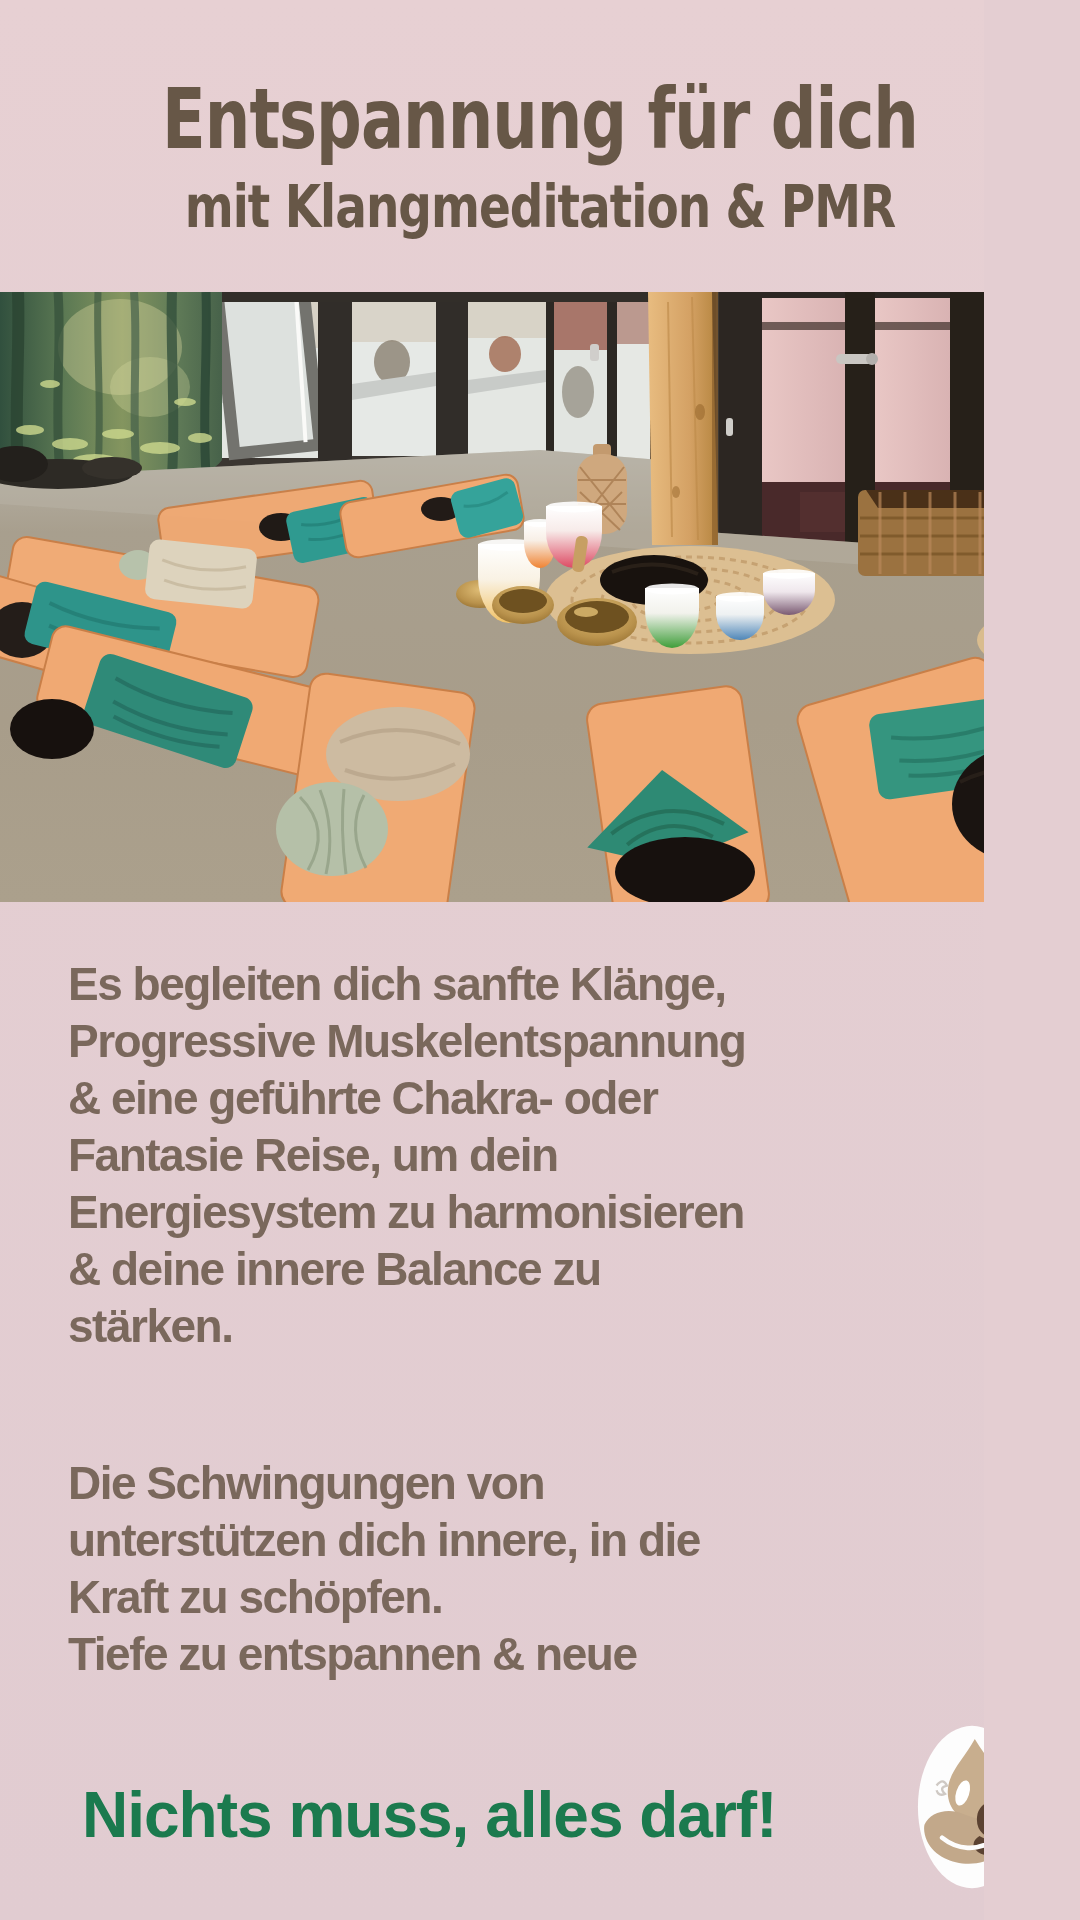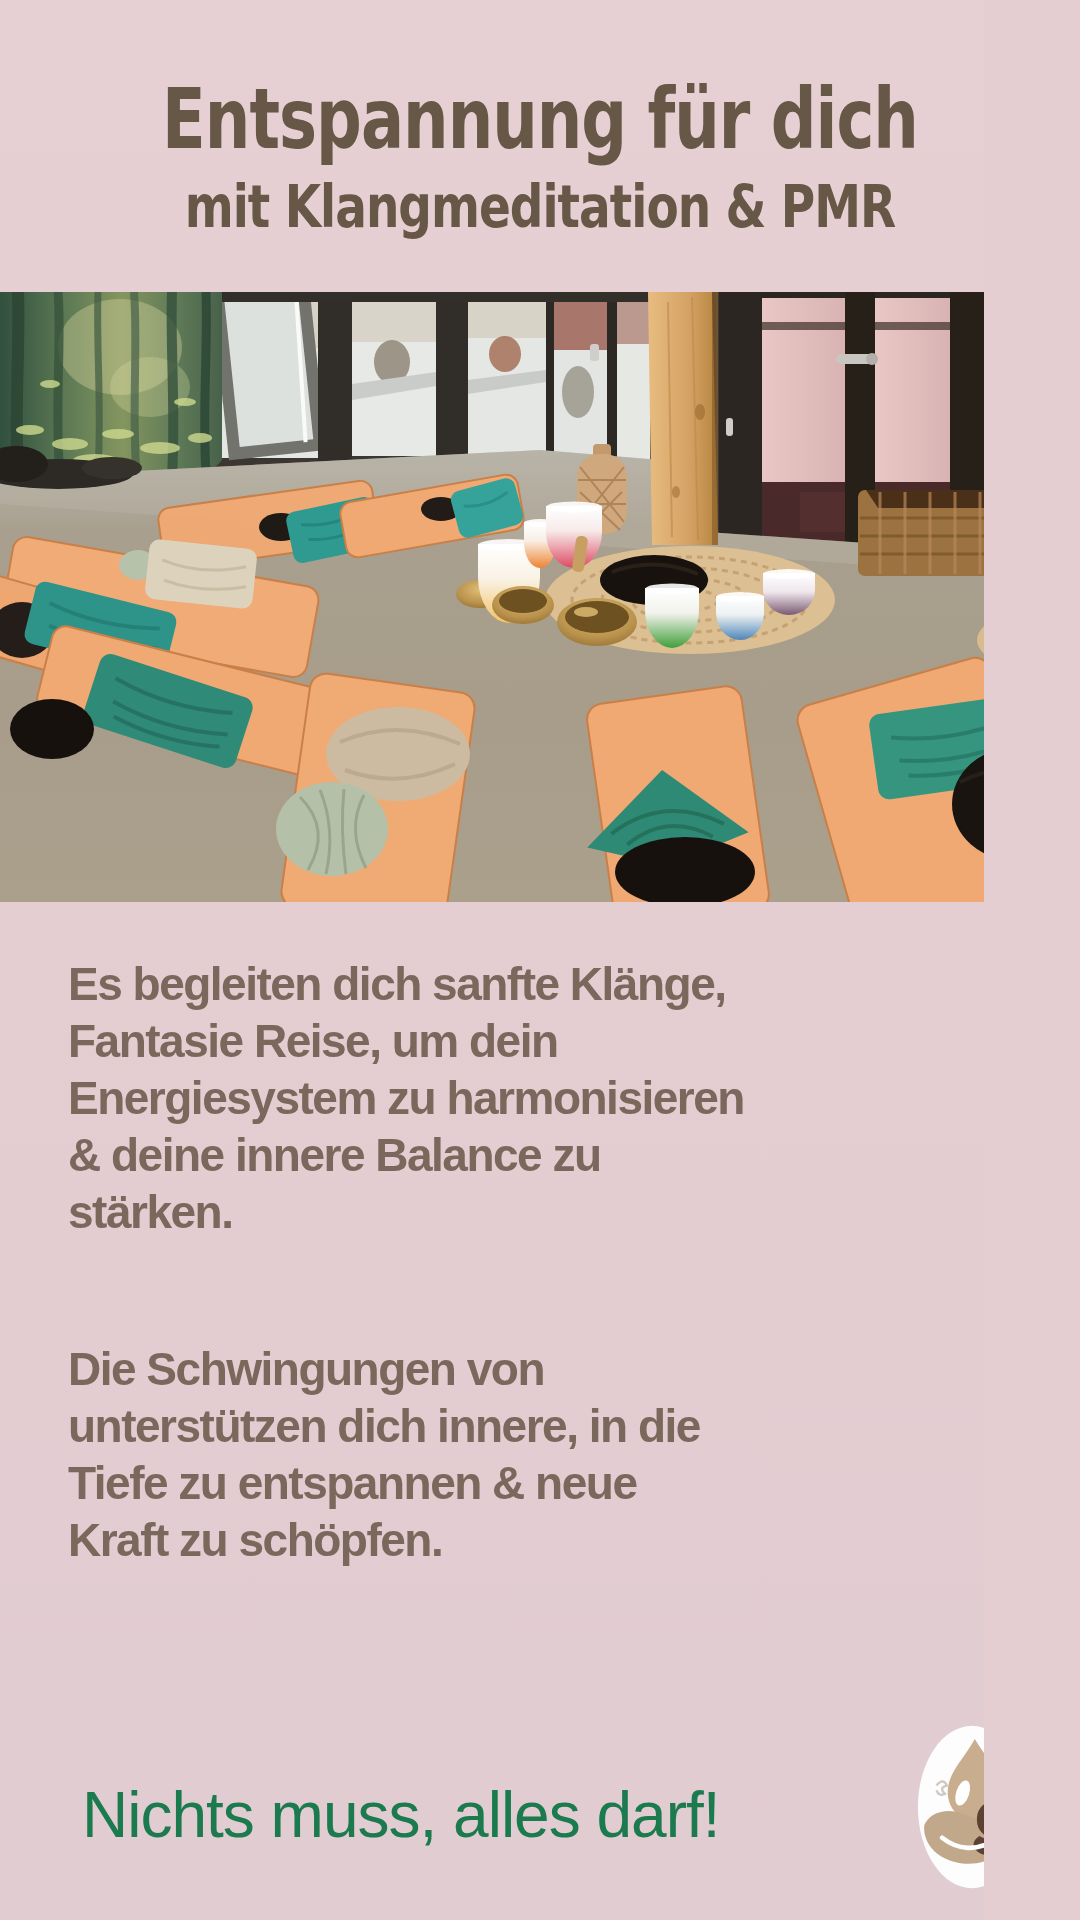--- a/index.html
+++ b/index.html
@@ -10,21 +10,21 @@
     letter-spacing:-1px;transform:scaleY(1.32);transform-origin:50% 0;white-space:nowrap;}
   .title-line2{position:absolute;top:172px;left:0;width:1080px;text-align:center;
     font-family:"DejaVu Sans",sans-serif;font-weight:bold;font-size:47px;color:#675747;
     letter-spacing:-1px;transform:scaleY(1.26);transform-origin:50% 0;white-space:nowrap;}
   .photo{position:absolute;top:292px;left:0;width:1080px;height:610px;overflow:hidden;}
   .photo svg{display:block;}
   .body-text{position:absolute;top:956px;left:68px;width:980px;color:#7a685c;
     font-weight:bold;font-size:46px;letter-spacing:-1.5px;}
   .body-text .bl{height:57px;line-height:57px;white-space:nowrap;}
   .p2{margin-top:100px;}
-  .slogan{position:absolute;top:1778px;left:82px;color:#1b7a4e;font-weight:normal;
+  .slogan{position:absolute;top:1778px;left:82px;color:#1b7a4e;font-weight:bold;
     font-size:64px;letter-spacing:-1px;white-space:nowrap;}
   .logo{position:absolute;top:1724px;left:916px;width:112px;height:166px;}
 </style>
 </head>
 <body>
 
 <div class="page">
 
   <div class="title-line1">Entspannung für dich</div>
   <div class="title-line2">mit Klangmeditation &amp; PMR</div>
@@ -327,30 +327,32 @@
         <path d="M-60,-18 Q0,-4 62,-20 M-55,6 Q4,18 64,2 M-48,22 Q6,32 58,18" stroke="#257361" stroke-width="4" fill="none" opacity="0.7"></path>
       </g>
       <ellipse cx="1016" cy="512" rx="64" ry="57" fill="#1a1411"></ellipse>
       <path d="M960,490 Q1016,462 1072,492" stroke="#2e241c" stroke-width="4" fill="none" opacity="0.7"></path>
     </svg>
   </div>
 
   <div class="body-text">
     <div>
       <div class="bl">Es begleiten dich sanfte Klänge,</div>
+      <div class="bl">Progressive Muskelentspannung</div>
+      <div class="bl">&amp; eine geführte Chakra- oder</div>
       <div class="bl">Fantasie Reise, um dein</div>
       <div class="bl">Energiesystem zu harmonisieren</div>
       <div class="bl">&amp; deine innere Balance zu</div>
       <div class="bl">stärken.</div>
     </div>
     <div class="p2">
       <div class="bl">Die Schwingungen von</div>
       <div class="bl">unterstützen dich innere, in die</div>
+      <div class="bl">Kraft zu schöpfen.</div>
       <div class="bl">Tiefe zu entspannen &amp; neue</div>
-      <div class="bl">Kraft zu schöpfen.</div>
     </div>
   </div>
 
   <div class="slogan">Nichts muss, alles darf!</div>
 
   <div class="logo">
     <svg width="112" height="166" viewBox="0 0 120 178" xmlns="http://www.w3.org/2000/svg">
       <ellipse cx="60" cy="89" rx="58" ry="87" fill="#fdfdfd"></ellipse>
       <g>
         <path d="M63,16 C76,38 92,52 92,73 C92,92 78,104 63,104 C48,104 34,92 34,73 C34,52 51,38 63,16 Z" fill="#c8ae8e"></path>

